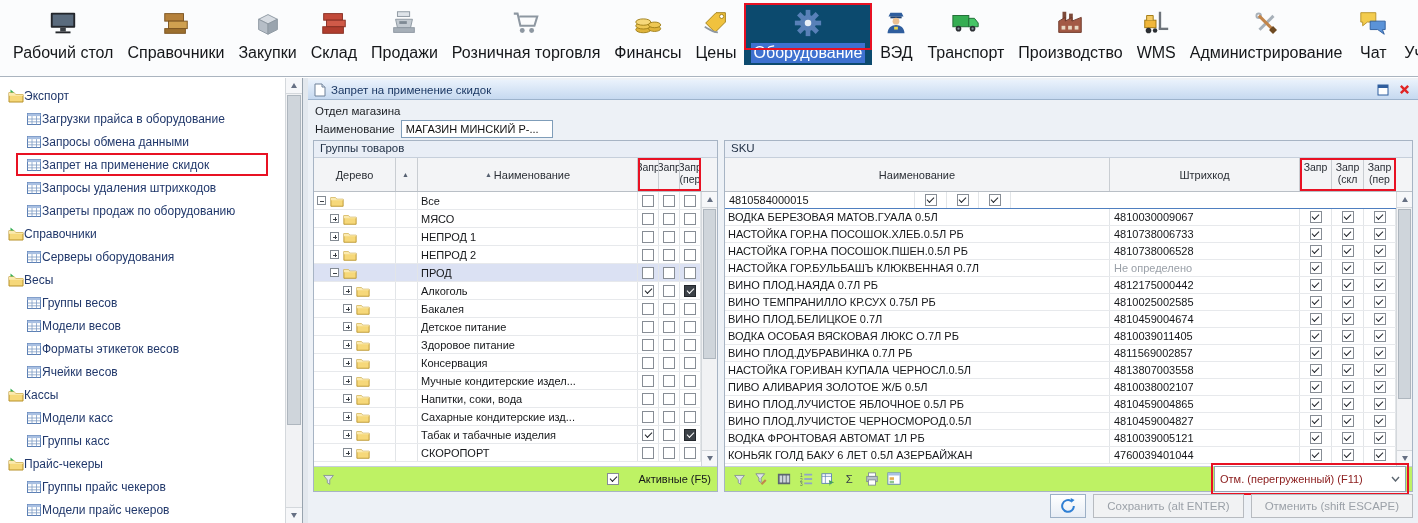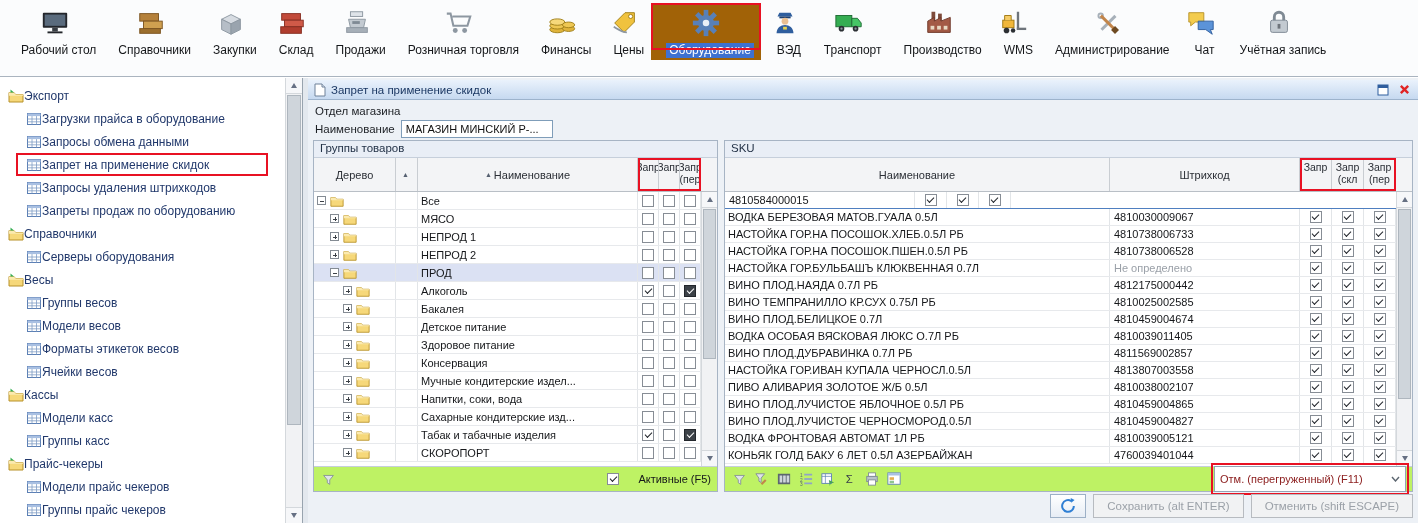--- a/index.html
+++ b/index.html
@@ -5,22 +5,22 @@
   *{box-sizing:border-box;margin:0;padding:0;}
   body{margin:0;background:#fff;}
   .app{position:relative;width:1418px;height:523px;background:#fff;overflow:hidden;
        font-family:"Liberation Sans","DejaVu Sans",sans-serif;}
 
   
   .toolbar{position:absolute;left:0;top:0;width:100%;height:77px;background:#fbfcfd;
            border-bottom:1px solid #aab4bf;display:flex;align-items:flex-start;padding:3px 6px 0;}
   .tb-item{position:relative;display:flex;flex-direction:column;align-items:center;gap:2px;padding:2px 7px;}
   .tb-icon{width:34px;height:36px;display:flex;align-items:center;justify-content:center;}
-  .tb-label{font-size:12px;color:#15171a;white-space:nowrap;line-height:1.25;margin-left:8px;}
-  .tb-item.sel{background:#a16207;}
+  .tb-label{font-size:16px;color:#15171a;white-space:nowrap;line-height:1.25;}
+  .tb-item.sel{background:#0c4a6e;}
   .tb-item.sel .tb-label{background:#3e71d0;color:#fff;padding:0 3px;}
   .tb-annot{position:absolute;left:0;top:0;right:0;height:47px;border:2px solid #e81123;pointer-events:none;}
 
   
   .sidebar{position:absolute;left:0;top:78px;width:303px;bottom:0;background:#fff;border-right:1px solid #98a3ae;}
   .sb-list{position:absolute;left:0;top:6px;right:17px;bottom:0;overflow:hidden;}
   .sb-item{position:relative;height:23px;display:flex;align-items:center;font-size:12px;
            color:#21386b;padding-left:8px;white-space:nowrap;overflow:visible;}
   .sb-item.lvl1{padding-left:26px;}
   .sb-icon{width:16px;height:16px;flex:none;display:flex;}
@@ -468,31 +468,31 @@
           <span>Прайс-чекеры</span>
         </div>
         <div class="sb-item lvl1">
           <span class="sb-icon">
             <svg width="16" height="16" viewBox="0 0 16 16">
               <rect x="1.5" y="2.5" width="13" height="11" fill="#fff" stroke="#5b7fb4"></rect>
               <rect x="1.5" y="2.5" width="13" height="2.6" fill="#a9c0e2"></rect>
               <path d="M1.5 8H14.5M1.5 10.8H14.5M6 5.1V13.5M10.5 5.1V13.5" stroke="#7f9cc4" stroke-width="0.8" fill="none"></path>
             </svg>
           </span>
+          <span>Группы прайс чекеров</span>
+        </div>
+        <div class="sb-item lvl1">
+          <span class="sb-icon">
+            <svg width="16" height="16" viewBox="0 0 16 16">
+              <rect x="1.5" y="2.5" width="13" height="11" fill="#fff" stroke="#5b7fb4"></rect>
+              <rect x="1.5" y="2.5" width="13" height="2.6" fill="#a9c0e2"></rect>
+              <path d="M1.5 8H14.5M1.5 10.8H14.5M6 5.1V13.5M10.5 5.1V13.5" stroke="#7f9cc4" stroke-width="0.8" fill="none"></path>
+            </svg>
+          </span>
           <span>Модели прайс чекеров</span>
-        </div>
-        <div class="sb-item lvl1">
-          <span class="sb-icon">
-            <svg width="16" height="16" viewBox="0 0 16 16">
-              <rect x="1.5" y="2.5" width="13" height="11" fill="#fff" stroke="#5b7fb4"></rect>
-              <rect x="1.5" y="2.5" width="13" height="2.6" fill="#a9c0e2"></rect>
-              <path d="M1.5 8H14.5M1.5 10.8H14.5M6 5.1V13.5M10.5 5.1V13.5" stroke="#7f9cc4" stroke-width="0.8" fill="none"></path>
-            </svg>
-          </span>
-          <span>Группы прайс чекеров</span>
         </div>
       </div>
     <div class="sb-scroll">
       <div class="scr-btn">
           <span class="tri-up"></span>
         </div>
       <div class="scr-thumb" style="top:17px;height:330px;"></div>
       <div class="scr-btn bottom">
           <span class="tri-down"></span>
         </div>

